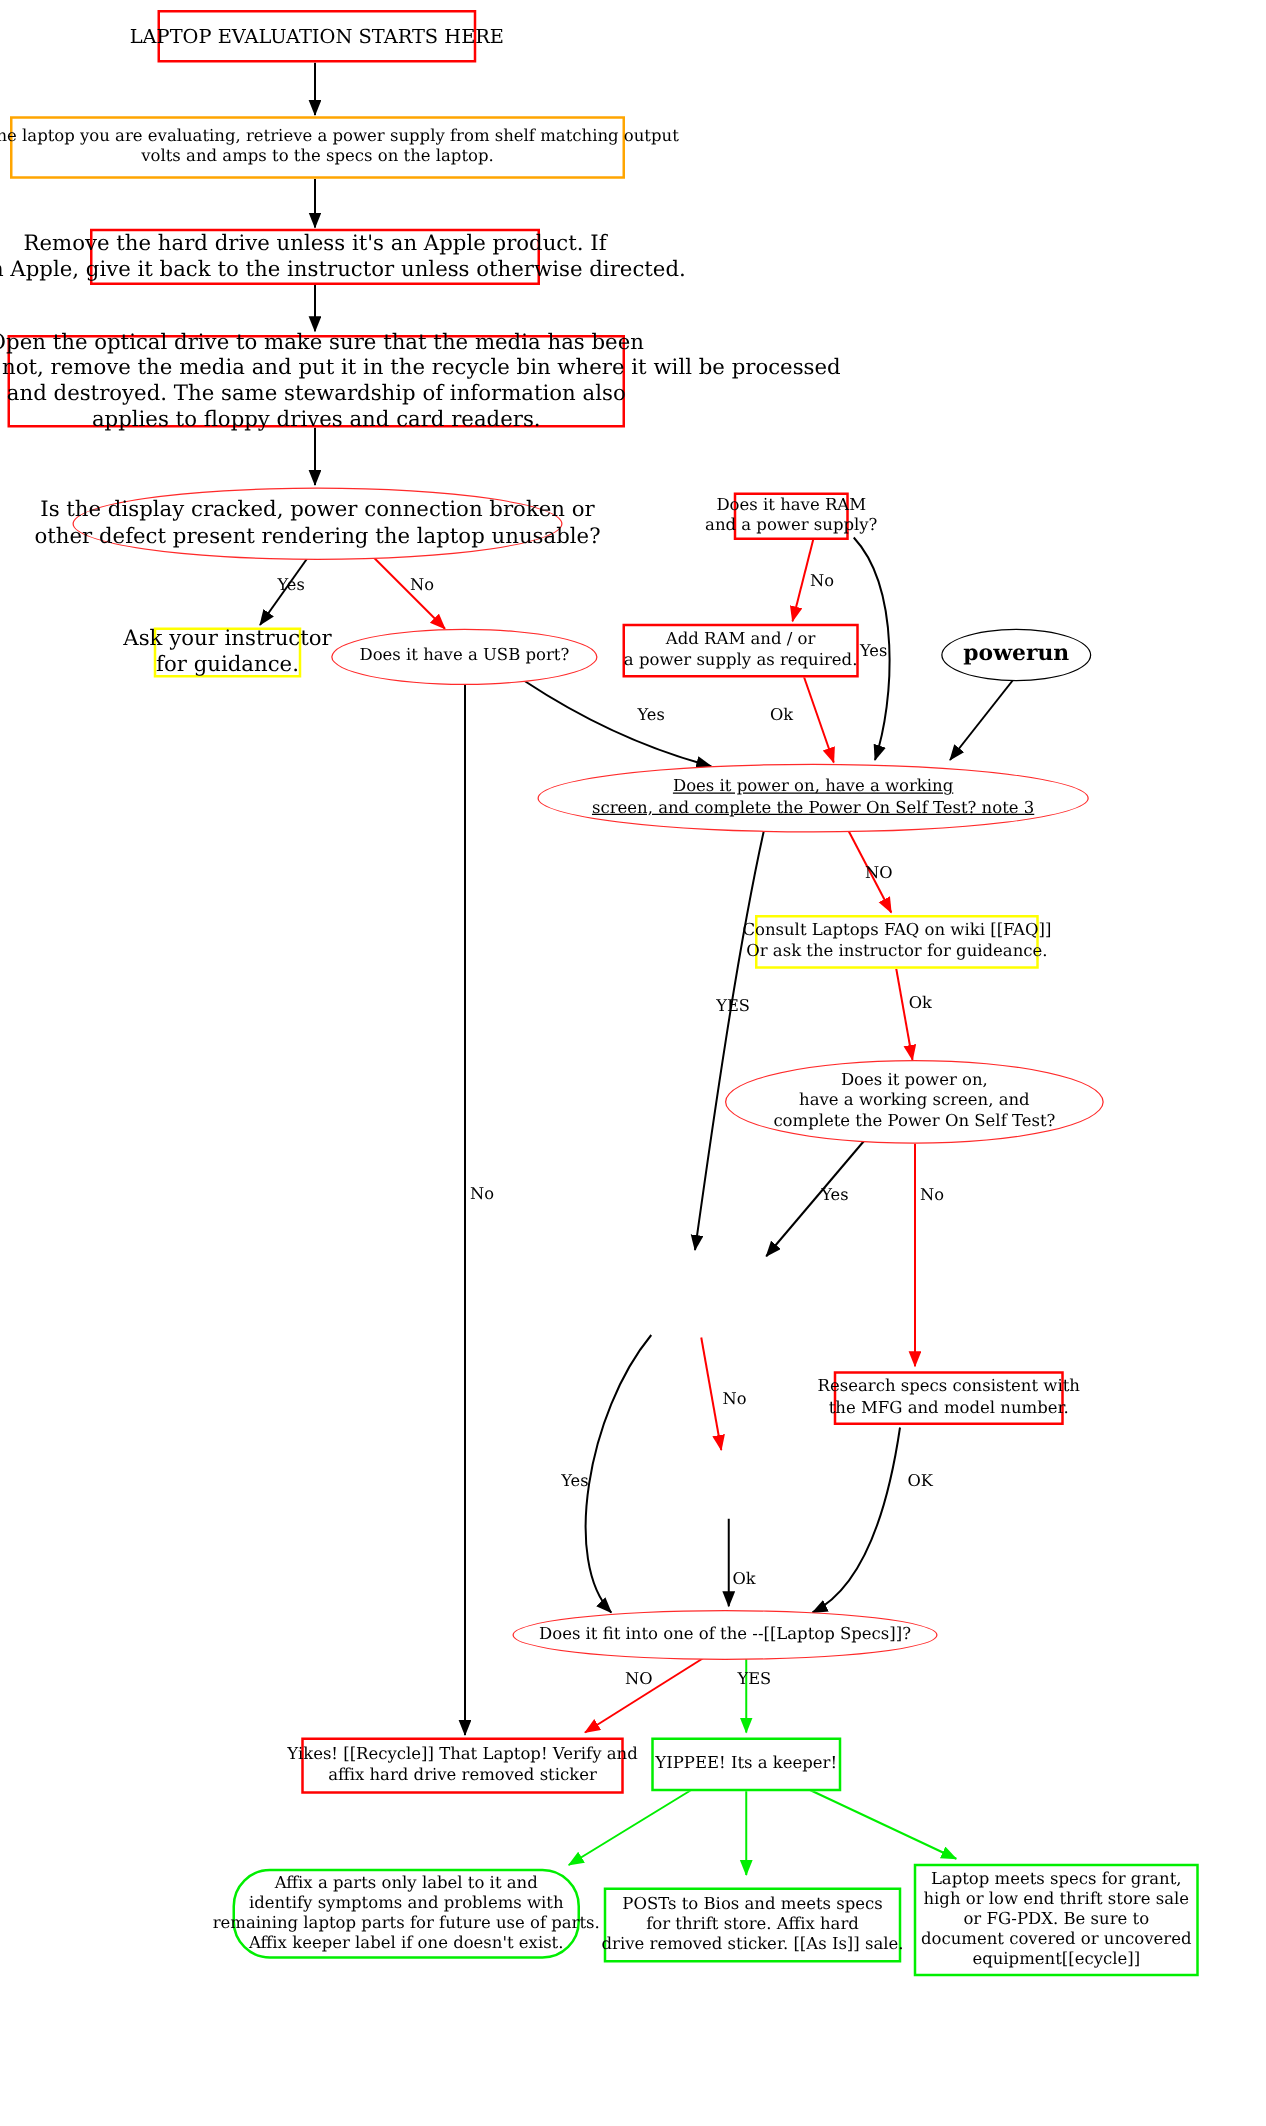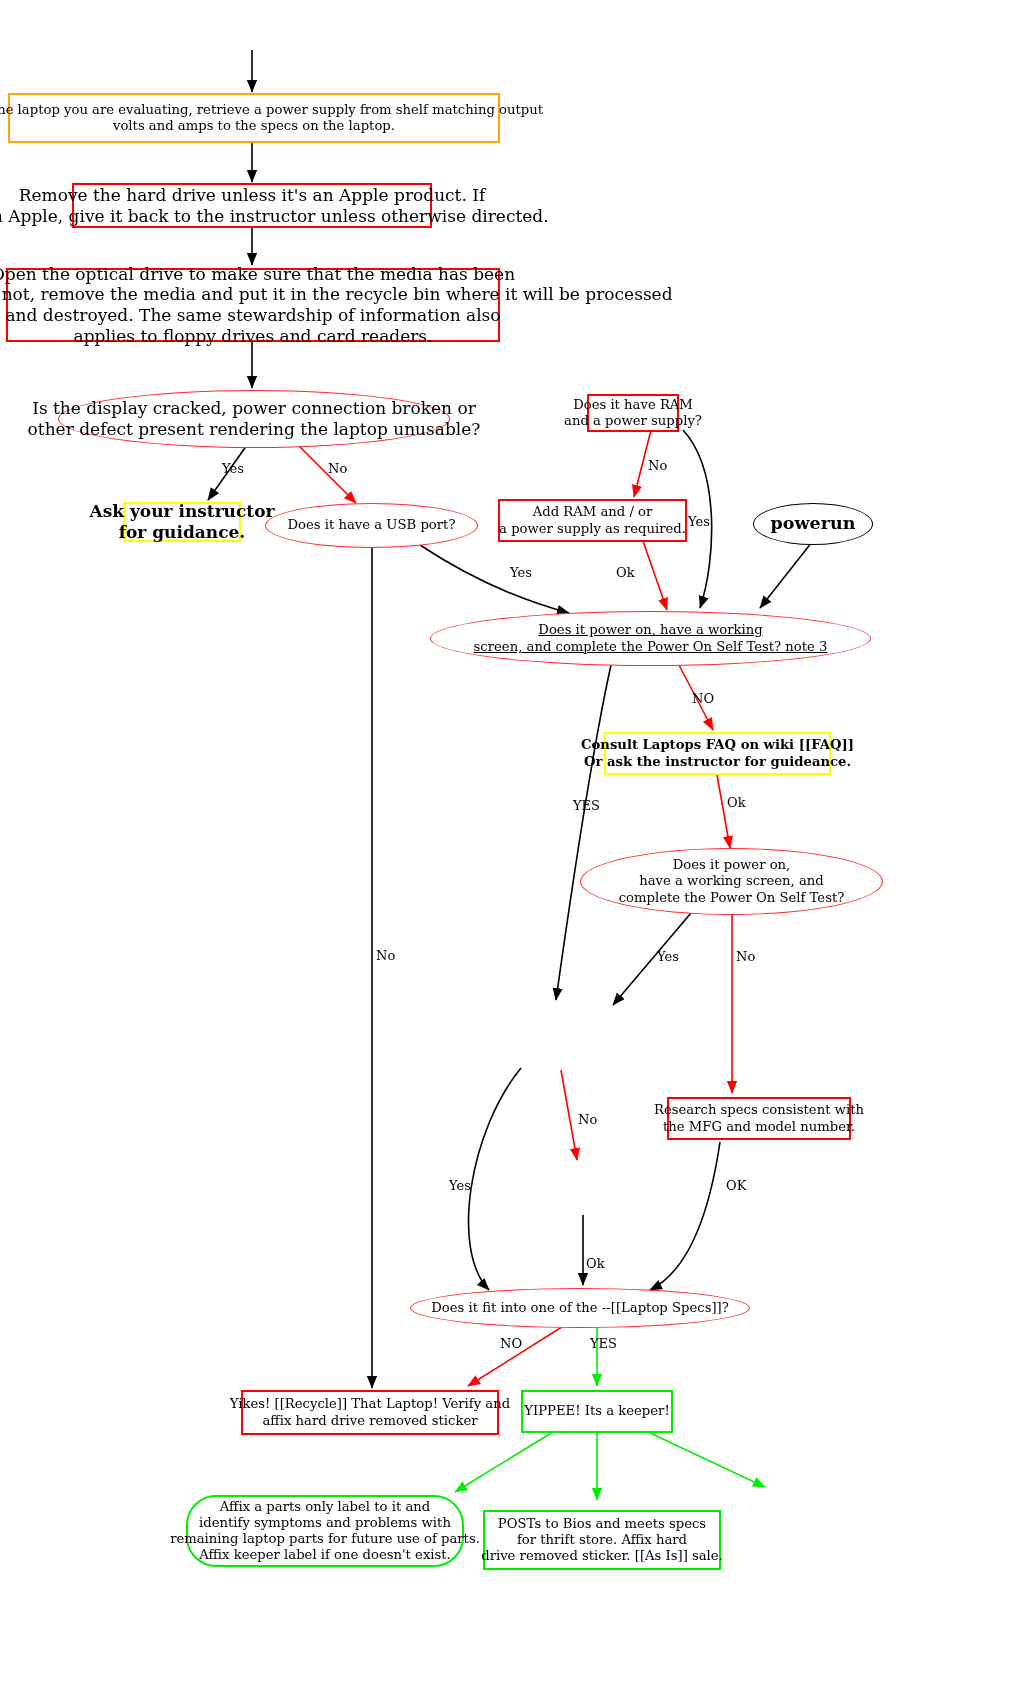--- a/index.html
+++ b/index.html
@@ -40,21 +40,21 @@
     border-style: solid;
     border-width: 2px;
   }
   .ell {
     border-style: solid;
     border-width: 1.6px;
     border-radius: 50%;
   }
   .b-red    { border-color: #ff0000; }
   .b-orange { border-color: #ffa500; }
-  .b-yellow { border-color: #ffff00; font-weight: bold; }
+  .b-yellow { border-color: #ffff00; }
   .b-green  { border-color: #00ee00; }
   .e-red    { border-color: #ff2a2a; }
   .e-black  { border-color: #000000; }
 
   .fs13 { font-size: 13.2px; }
   .fs12 { font-size: 17px; }
   .fs15 { font-size: 15.5px; }
   .fs17 { font-size: 17.5px; font-weight: bold; }
 
   .elabel {
@@ -132,20 +132,23 @@
       <path d="M597,1327 L597,1386" stroke="#00ee00" marker-end="url(#ahG)"></path>
 
       <path d="M553,1432 L455,1492" stroke="#00ee00" marker-end="url(#ahG)"></path>
 
       <path d="M597,1432 L597,1500" stroke="#00ee00" marker-end="url(#ahG)"></path>
 
       <path d="M648,1432 L765,1487" stroke="#00ee00" marker-end="url(#ahG)"></path>
     </g>
   </svg>
 
+  <div class="node box b-red fs15" style="left:126px; top:8px; width:255px; height:42px;">
+    <span>LAPTOP EVALUATION STARTS HERE</span>
+  </div>
 
   <div class="node box b-orange fs13" style="left:8px; top:93px; width:492px; height:50px;">
     <span>For the laptop you are evaluating, retrieve a power supply from shelf matching output
 volts and amps to the specs on the laptop.</span>
   </div>
 
   <div class="node box b-red fs12" style="left:72px; top:183px; width:360px; height:45px;">
     <span>Remove the hard drive unless it's an Apple product. If
 its an Apple, give it back to the instructor unless otherwise directed.</span>
   </div>
@@ -227,20 +230,27 @@
 remaining laptop parts for future use of parts.
 Affix keeper label if one doesn't exist.</span>
   </div>
 
   <div class="node box b-green fs13" style="left:483px; top:1510px; width:238px; height:60px;">
     <span>POSTs to Bios and meets specs
 for thrift store. Affix hard
 drive removed sticker. [[As Is]] sale.</span>
   </div>
 
+  <div class="node box b-green fs13" style="left:731px; top:1491px; width:228px; height:90px;">
+    <span>Laptop meets specs for grant,
+high or low end thrift store sale
+or FG-PDX. Be sure to
+document covered or uncovered
+equipment[[ecycle]]</span>
+  </div>
 
   <div class="elabel" style="left:222px; top:461px;">Yes</div>
   <div class="elabel" style="left:328px; top:461px;">No</div>
   <div class="elabel" style="left:510px; top:565px;">Yes</div>
   <div class="elabel" style="left:376px; top:948px;">No</div>
   <div class="elabel" style="left:648px; top:458px;">No</div>
   <div class="elabel" style="left:688px; top:514px;">Yes</div>
   <div class="elabel" style="left:616px; top:565px;">Ok</div>
   <div class="elabel" style="left:692px; top:691px;">NO</div>
   <div class="elabel" style="left:573px; top:798px;">YES</div>

